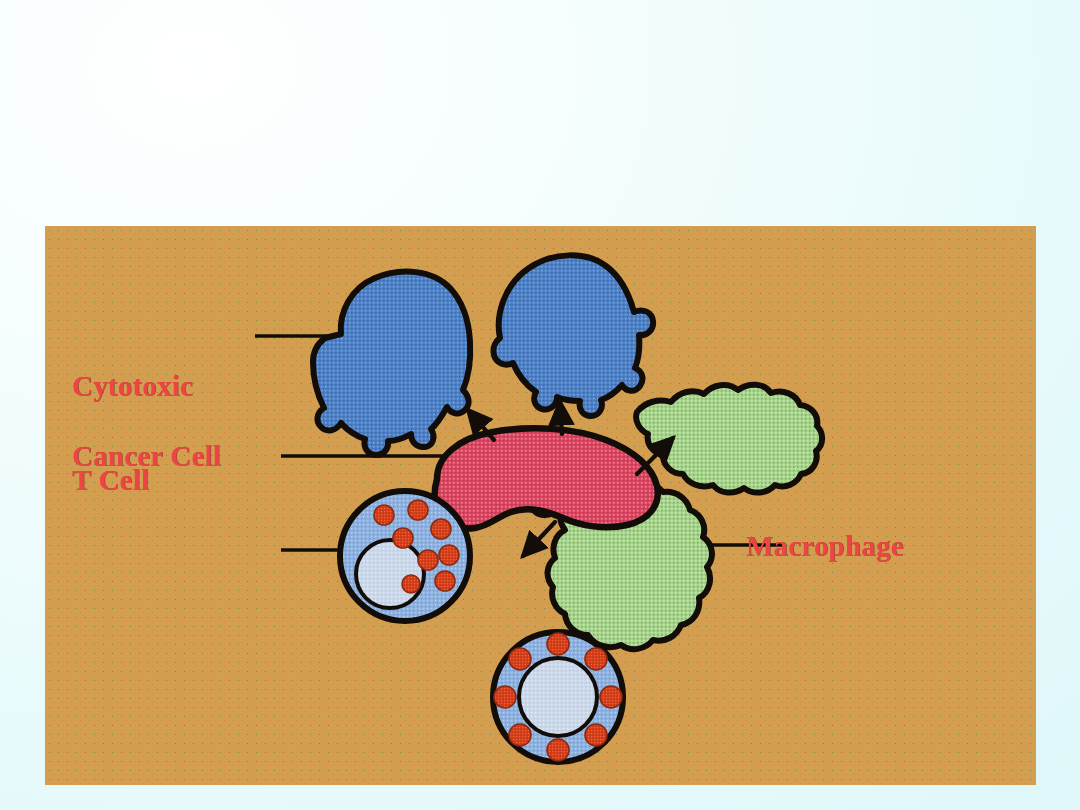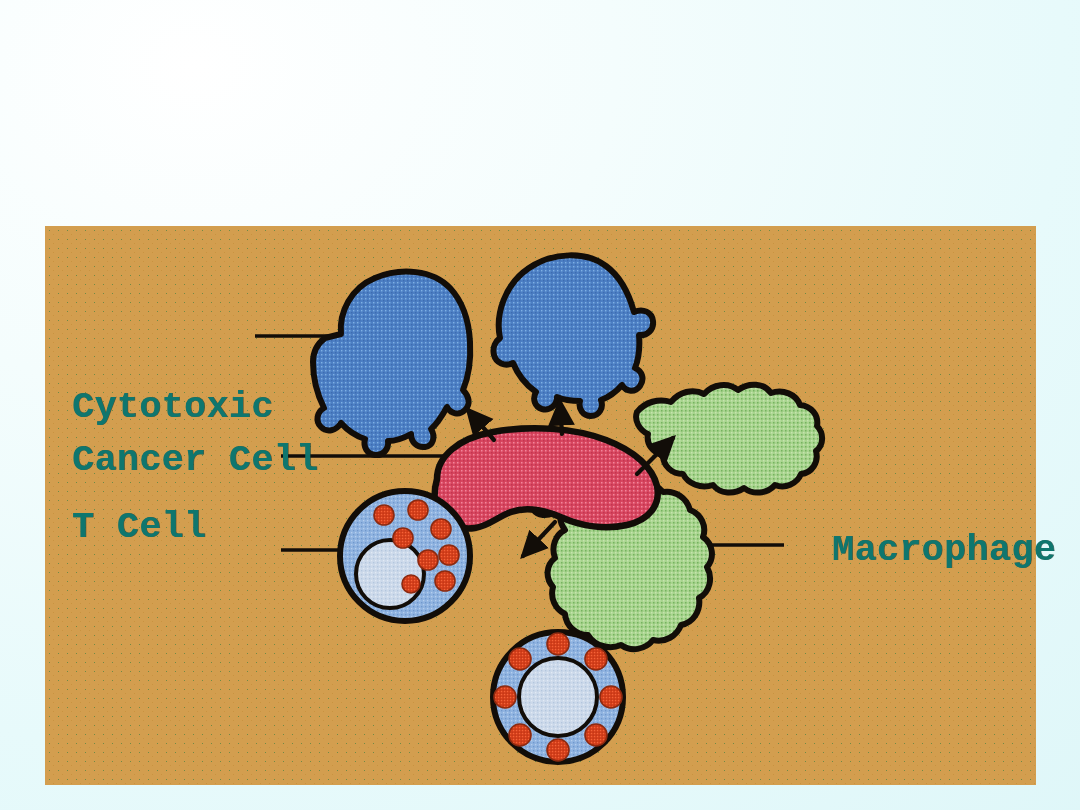--- a/index.html
+++ b/index.html
@@ -38,33 +38,33 @@
     position: absolute;
     left: 0;
     top: 0;
     width: 991px;
     height: 559px;
     display: block;
   }
   
   .label {
     position: absolute;
-    font-family: Liberation Mono, monospace;
+    font-family: Liberation Serif, serif;
     font-weight: bold;
-    font-size: 37px;
+    font-size: 29px;
     line-height: 1.08;
-    color: #0f766e;
+    color: #ef4444;
     letter-spacing: 0.2px;
     white-space: pre;
     text-shadow: 0.5px 0 0 rgba(20,12,6,0.55);
   }
   #label-cytotoxic { left: 72px; top: 308px; }
   #label-cancer    { left: 72px; top: 441px; }
   #label-killer    { left: 72px; top: 533px; }
-  #label-macrophage{ left: 832px; top: 531px; }
+  #label-macrophage{ left: 746px; top: 531px; }
 </style>
 </head>
 <body>
 
 <div id="root">
 
   <div id="diagram-panel">
 
     <svg id="diagram-svg" viewBox="0 0 991 559">
       <defs>

